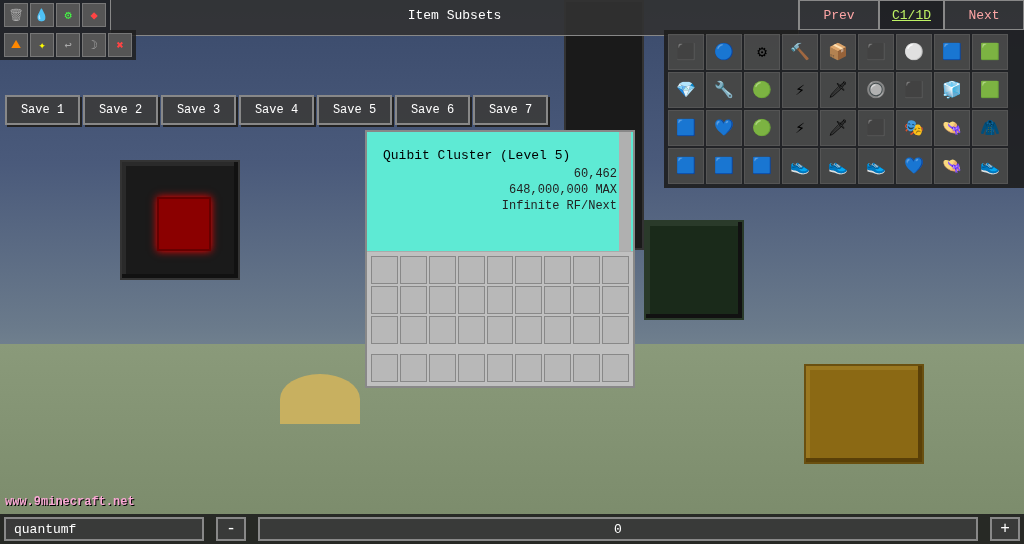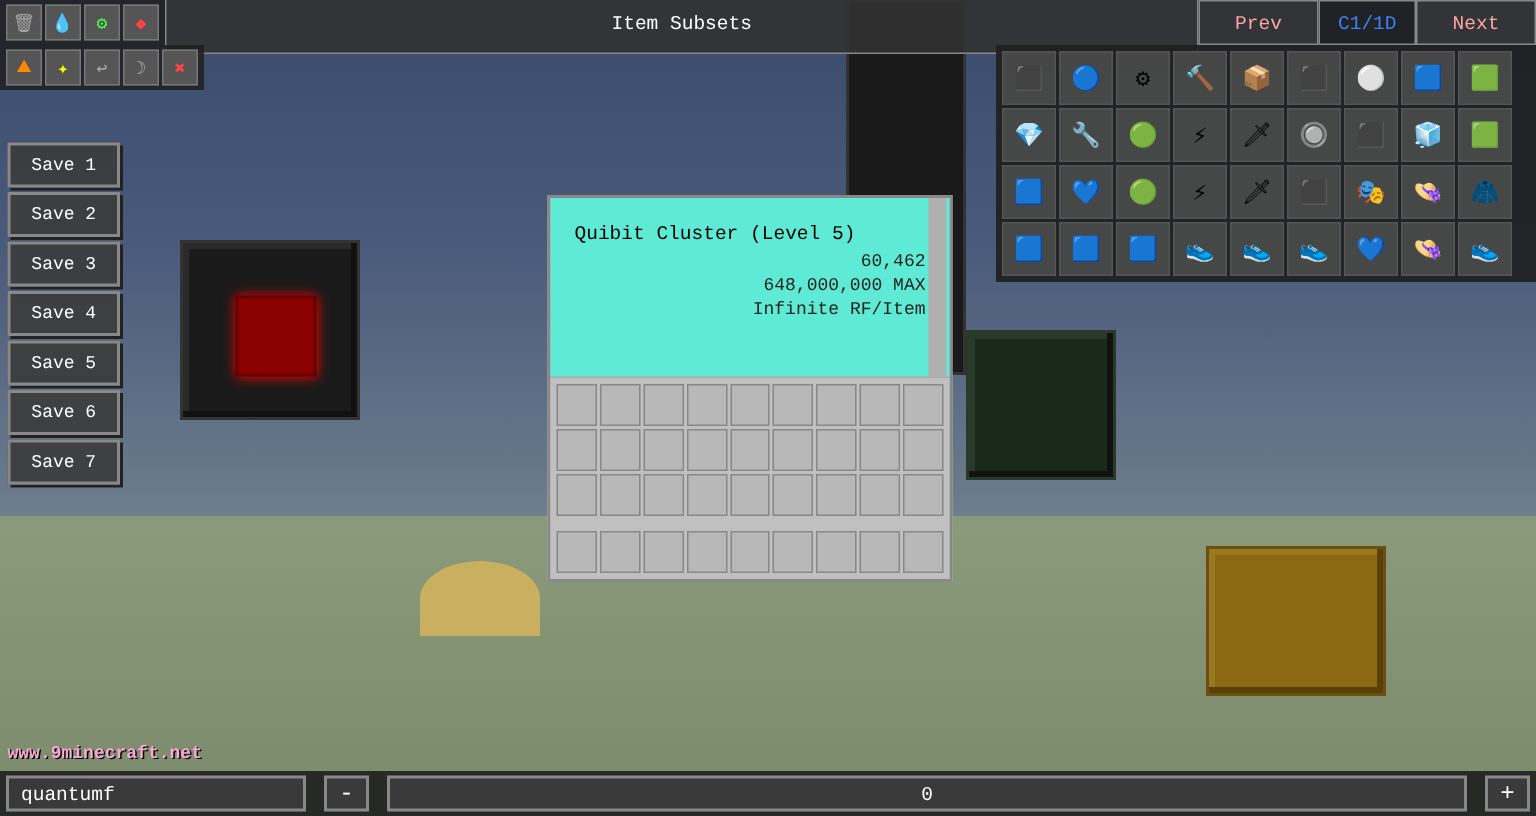--- a/index.html
+++ b/index.html
@@ -169,28 +169,29 @@
       height: 30px;
       display: flex;
       align-items: center;
       justify-content: center;
       min-width: 80px;
     }
 
     #page-indicator {
       background: rgba(30,30,30,0.9);
       border: 1px solid #888;
-      color: #3b82f6;
+      color: #bef264;
       font-family: 'Courier New', monospace;
       font-size: 13px;
       padding: 4px 12px;
       height: 30px;
       display: flex;
       align-items: center;
       justify-content: center;
+      text-decoration: underline;
     }
 
     
     #second-row {
       position: absolute;
       top: 30px;
       left: 0;
       display: flex;
       align-items: center;
       gap: 2px;
@@ -199,21 +200,21 @@
       height: 30px;
       z-index: 10;
     }
 
     
     #save-panel {
       position: absolute;
       top: 95px;
       left: 5px;
       display: flex;
-      flex-direction: column;
+      flex-direction: row;
       gap: 3px;
       z-index: 10;
     }
 
     .save-btn {
       width: 75px;
       height: 30px;
       background: rgba(60,60,60,0.92);
       border: 2px solid #888;
       color: #fff;
@@ -505,21 +506,21 @@
   <div class="grid-slot">👒</div>
   <div class="grid-slot">👟</div>
 </div>
 
 <div id="item-panel">
   <div id="item-panel-content">
     <div class="scrollbar"></div>
     <div class="item-panel-title">Quibit Cluster (Level 5)</div>
     <div class="item-panel-stat">60,462</div>
     <div class="item-panel-stat">648,000,000 MAX</div>
-    <div class="item-panel-stat">Infinite RF/Item</div>
+    <div class="item-panel-stat">Infinite RF/Next</div>
   </div>
   <div id="inv-grid">
     <div class="inv-row">
       <div class="inv-slot"></div>
       <div class="inv-slot"></div>
       <div class="inv-slot"></div>
       <div class="inv-slot"></div>
       <div class="inv-slot"></div>
       <div class="inv-slot"></div>
       <div class="inv-slot"></div>

